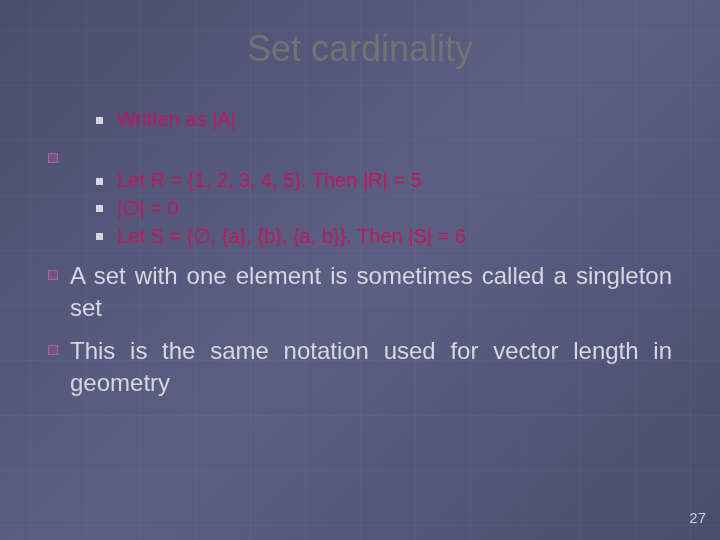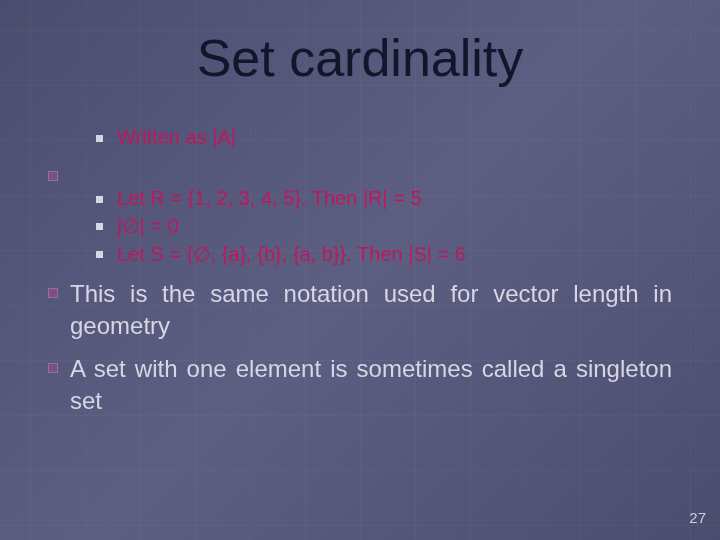--- a/index.html
+++ b/index.html
@@ -21,23 +21,23 @@
     background-size: 55px 55px;
     background-position: 30px 140px;
     pointer-events: none;
   }
   .slide {
     position: relative;
     padding: 28px 48px 20px 48px;
     height: 100%;
   }
   .title {
-    font-size: 52px;
+    font-size: 36px;
     text-align: center;
-    color: #0f172a;
+    color: #737373;
     font-weight: normal;
     margin-bottom: 38px;
   }
   .bullet-list {
     list-style: none;
   }
   .bullet-item {
     display: flex;
     align-items: flex-start;
     margin-bottom: 6px;
@@ -125,27 +125,27 @@
         <li class="sub-item">
           <div class="sub-marker"></div>
           <div class="sub-text">Let S = {∅, {a}, {b}, {a, b}}.  Then |S| = 6</div>
         </li>
       </ul>
     </li>
 
     <li class="bullet-outer">
       <div class="bullet-item">
         <div class="outer-marker"></div>
-        <div class="outer-text">This is the same notation used for vector length in geometry</div>
+        <div class="outer-text">A set with one element is sometimes called a singleton set</div>
       </div>
     </li>
 
     <li class="bullet-outer">
       <div class="bullet-item">
         <div class="outer-marker"></div>
-        <div class="outer-text">A set with one element is sometimes called a singleton set</div>
+        <div class="outer-text">This is the same notation used for vector length in geometry</div>
       </div>
     </li>
 
   </ul>
 
   <div class="page-num">27</div>
 </div>
 
 </body></html>

